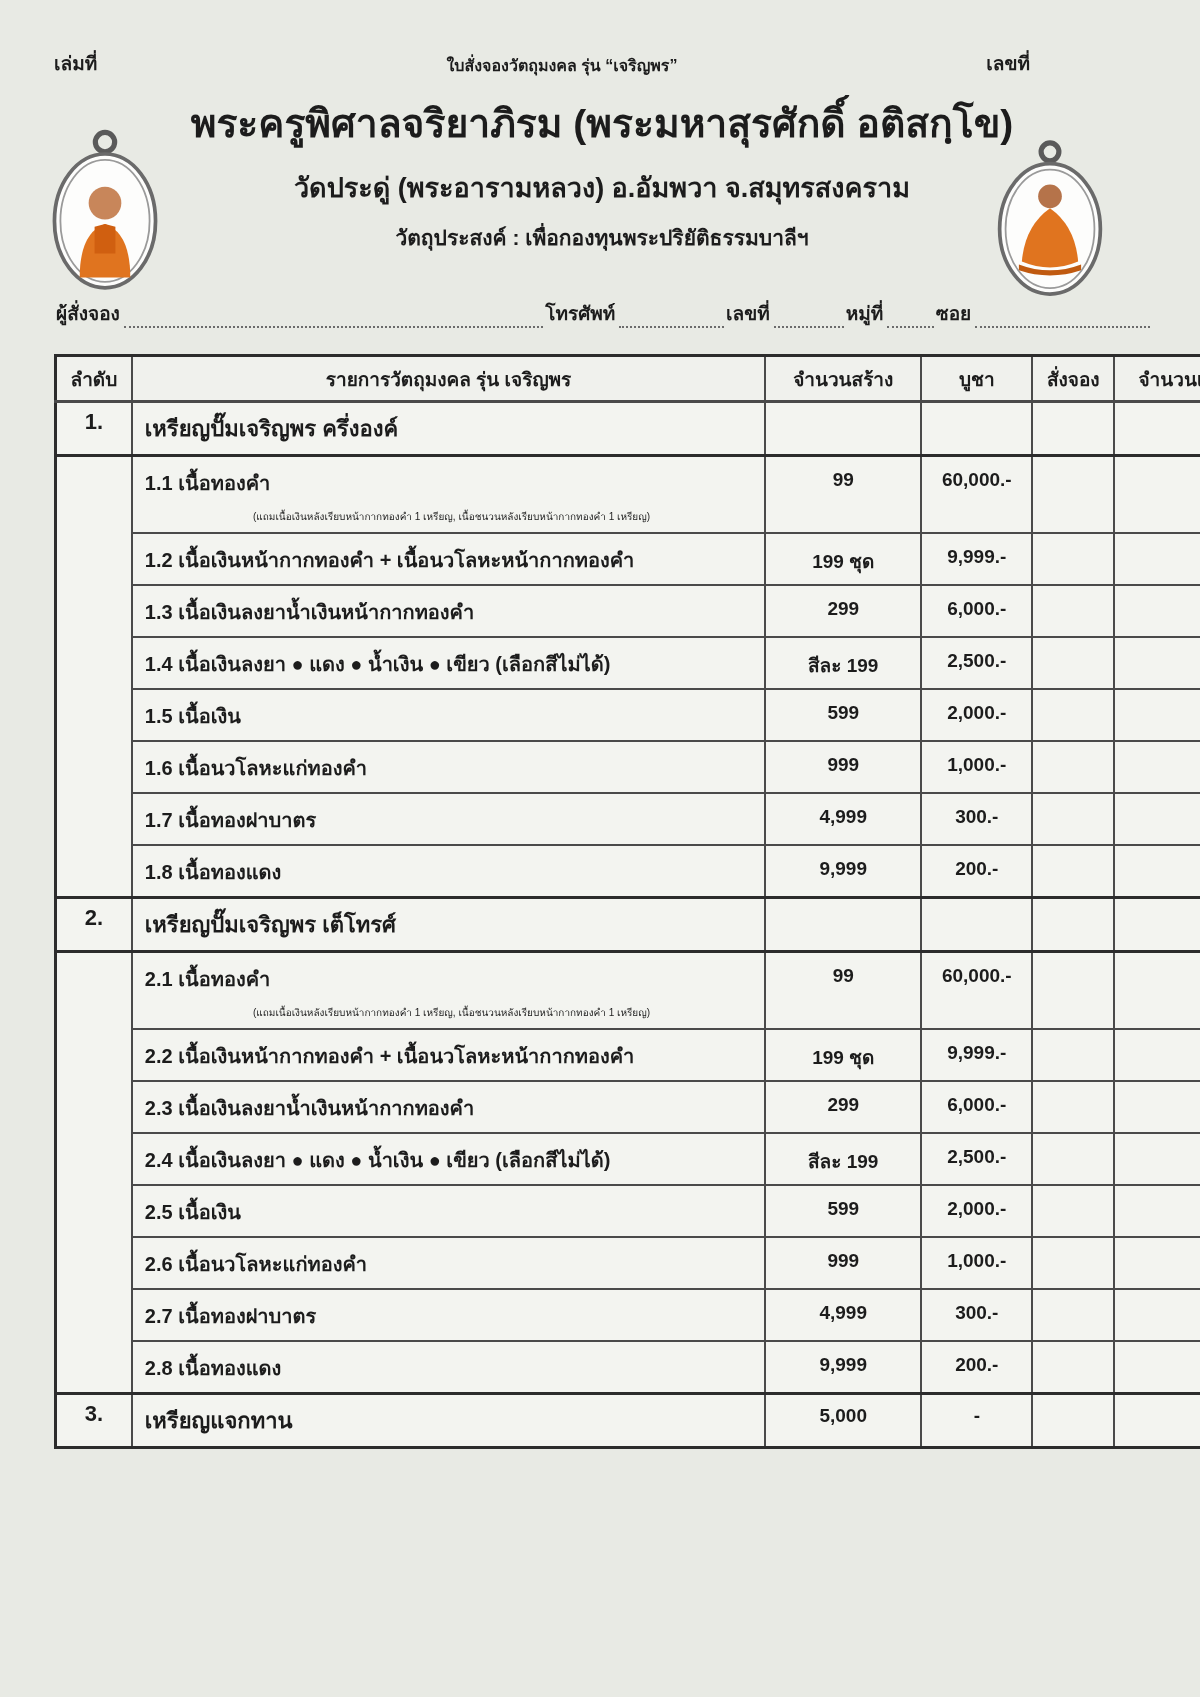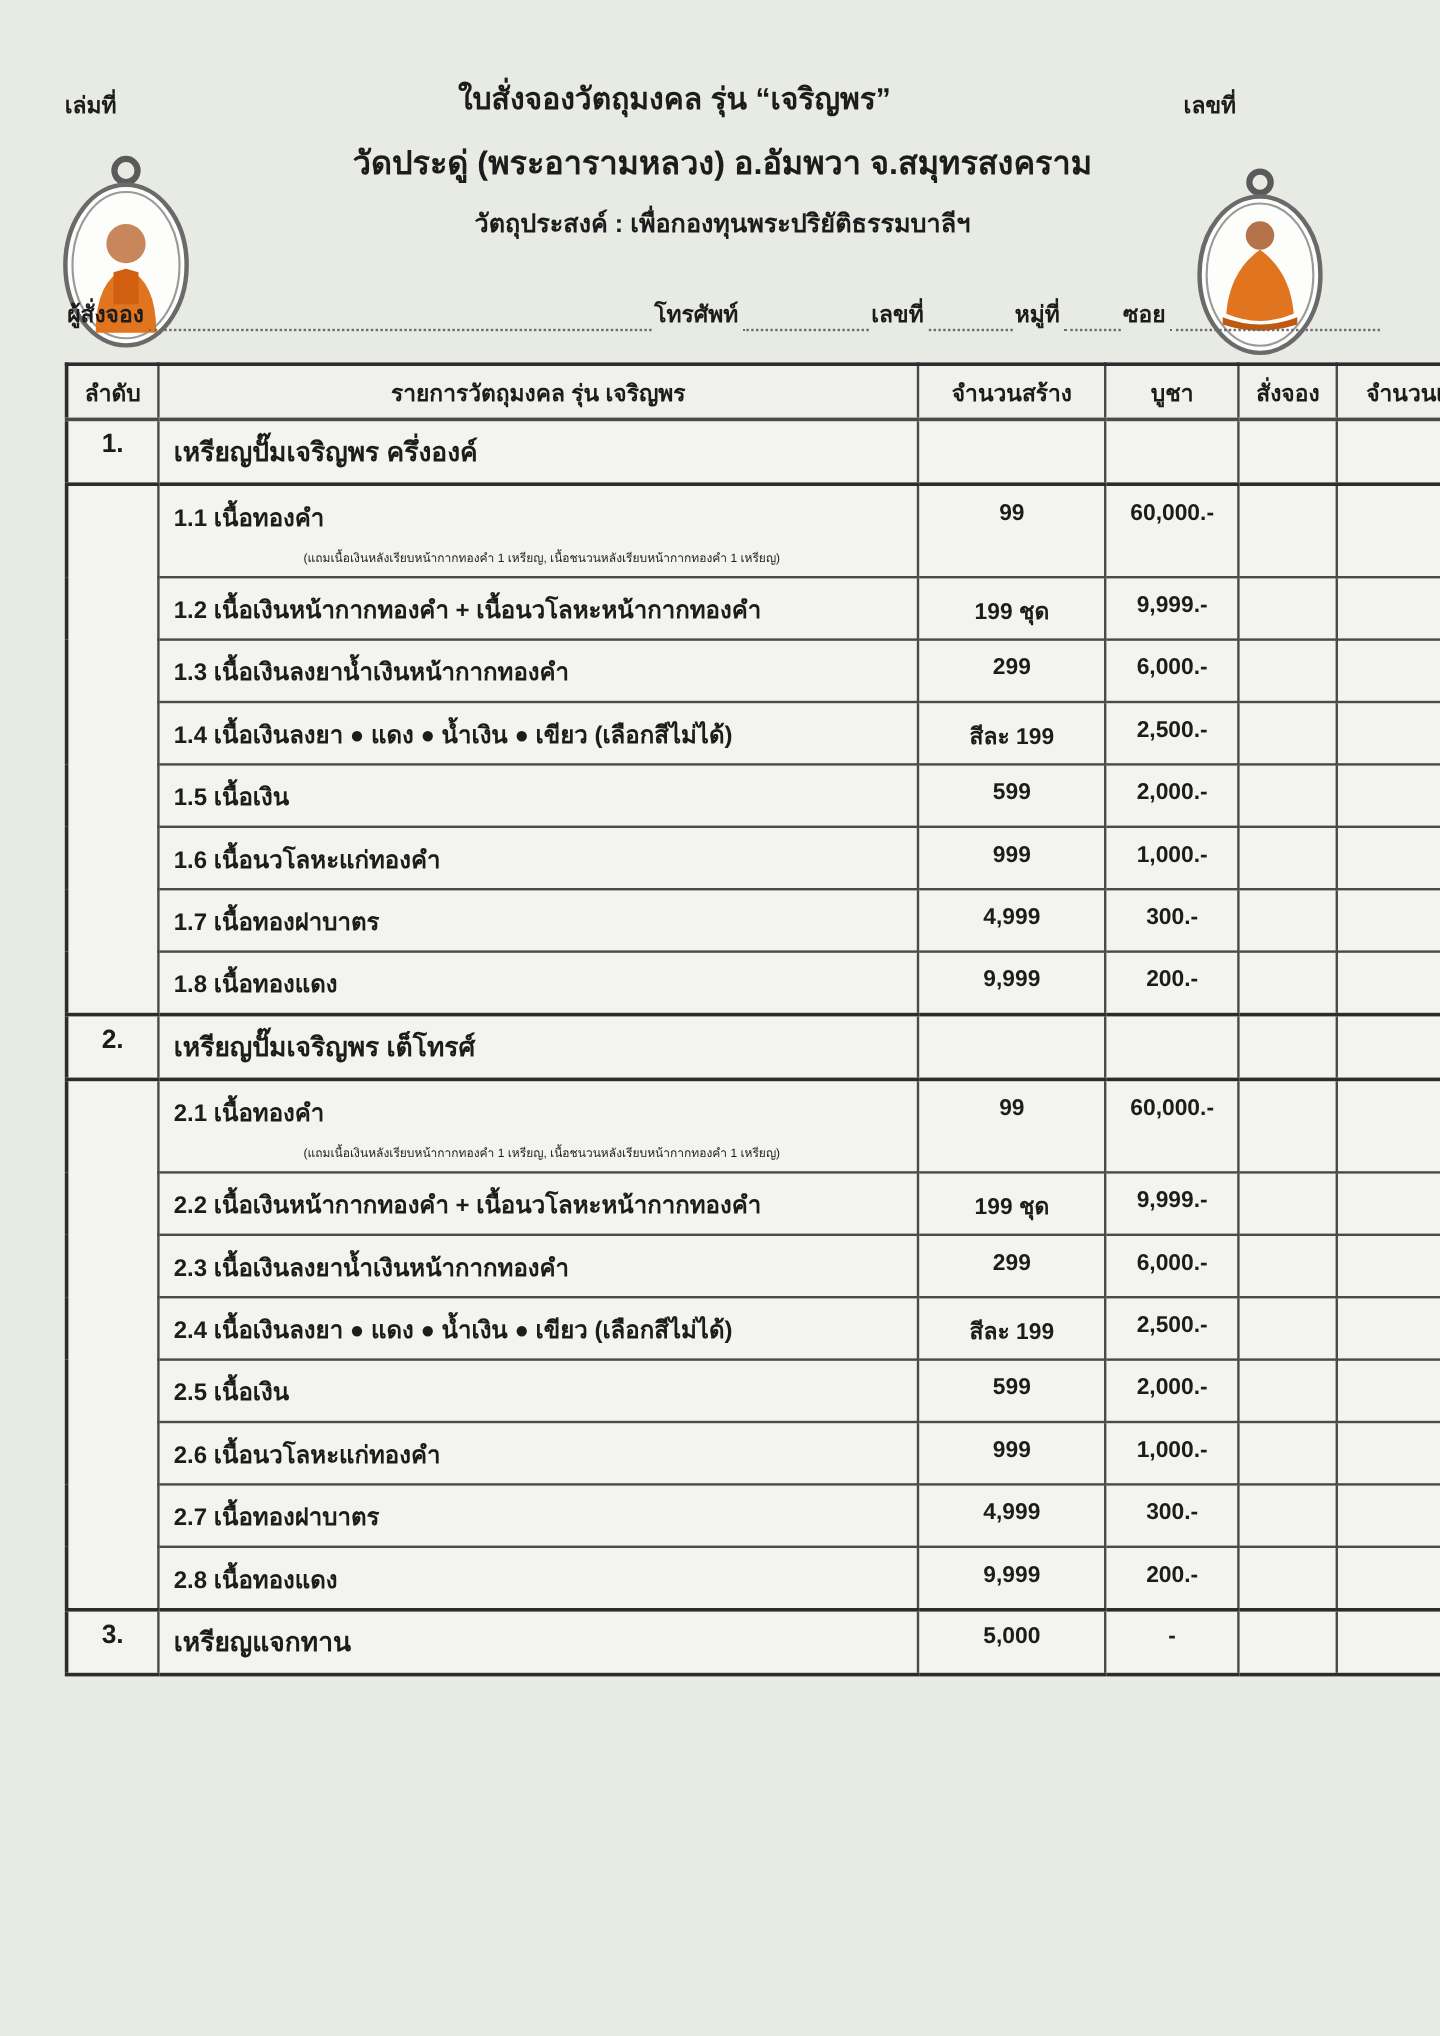--- a/index.html
+++ b/index.html
@@ -2,27 +2,27 @@
 <html><head>
 <meta charset="utf-8">
 <style>
   * { margin:0; padding:0; box-sizing:border-box; }
   html,body { background:#d9dbd5; }
   body { font-family:"Liberation Sans","DejaVu Sans",sans-serif; color:#1c1c1c; }
   .page {
     position:relative; width:1200px; height:1697px; margin:0 auto;
     background:#e8eae4; overflow:hidden;
   }
-  .inner { position:relative; padding:62px 50px 0 54px; }
+  .inner { position:relative; padding:48px 50px 0 54px; }
 
   
   .top-row { display:grid; grid-template-columns:1fr auto 1fr; align-items:end; margin-bottom:10px; }
   .top-label { font-weight:bold; font-size:19px; }
   .top-label.right { text-align:right; padding-right:120px; }
-  .form-title { font-weight:bold; font-size:25px; text-align:center; transform:translateX(-40px); }
+  .form-title { font-weight:bold; font-size:16px; text-align:center; transform:translateX(-40px); }
   .main-title { text-align:center; font-weight:bold; font-size:39px; letter-spacing:0; margin-top:14px; }
   .sub-title  { text-align:center; font-weight:bold; font-size:27px; margin-top:12px; }
   .purpose    { text-align:center; font-weight:bold; font-size:21px; margin-top:12px; }
 
   .medallion { position:absolute; }
   .medallion.left  { left:50px;  top:128px; }
   .medallion.right { left:995px; top:140px; }
 
   
   .field-line { display:flex; align-items:flex-end; font-weight:bold; font-size:19px; margin-top:30px; }
@@ -81,20 +81,21 @@
   </div>
 
   <div class="inner">
 
     <div class="top-row">
       <span class="top-label">เล่มที่</span>
       <span class="form-title">ใบสั่งจองวัตถุมงคล รุ่น “เจริญพร”</span>
       <span class="top-label right">เลขที่</span>
     </div>
 
+    <div class="main-title">พระครูพิศาลจริยาภิรม (พระมหาสุรศักดิ์  อติสกฺโข)</div>
     <div class="sub-title">วัดประดู่ (พระอารามหลวง) อ.อัมพวา จ.สมุทรสงคราม</div>
     <div class="purpose">วัตถุประสงค์ : เพื่อกองทุนพระปริยัติธรรมบาลีฯ</div>
 
     <div class="field-line" style="margin-top:44px;">
       <span class="lbl">ผู้สั่งจอง</span>
       <span class="dots" style="flex:36"></span>
       <span class="lbl">โทรศัพท์</span>
       <span class="dots" style="flex:9"></span>
       <span class="lbl">เลขที่</span>
       <span class="dots" style="flex:6"></span>

